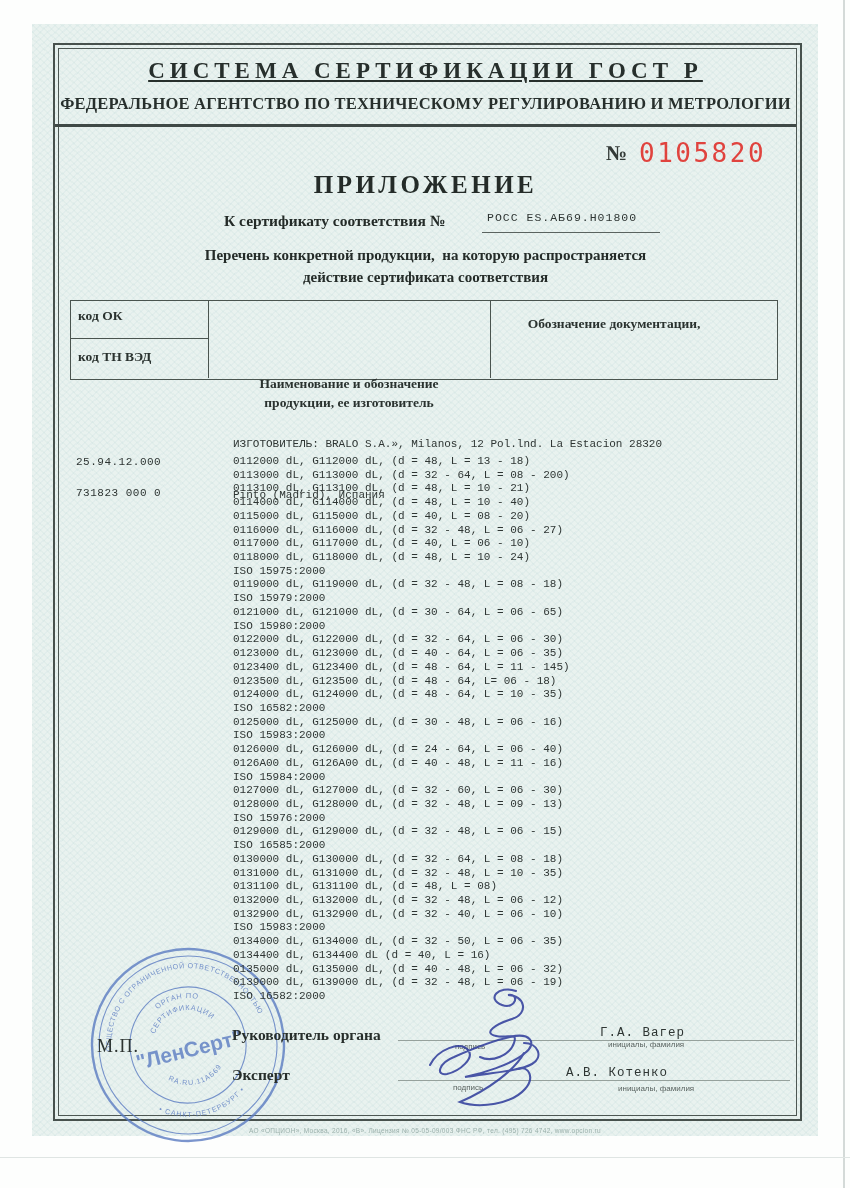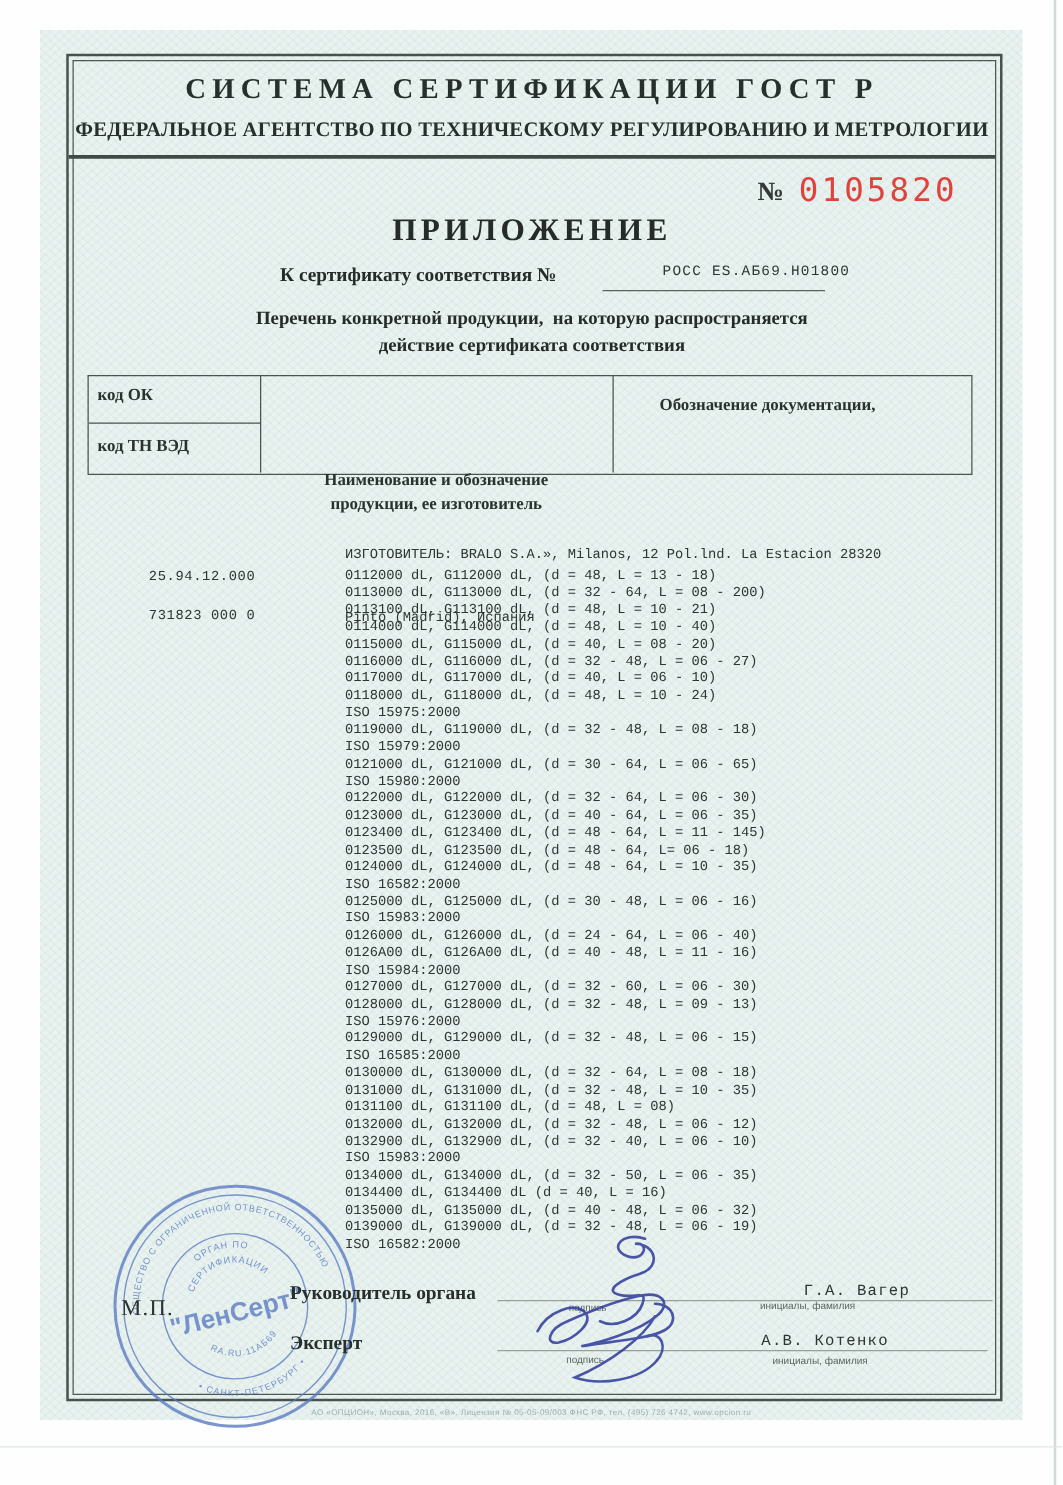--- a/index.html
+++ b/index.html
@@ -14,21 +14,21 @@
     background-color:#e9f2ef;
     background-image:
       repeating-linear-gradient(42deg, rgba(130,185,175,0.07) 0 1.5px, transparent 1.5px 5px),
       repeating-linear-gradient(-42deg, rgba(130,175,195,0.07) 0 1.5px, transparent 1.5px 5px);
   }
   .frame{position:absolute;left:53px;top:43px;width:745px;height:1074px;border:2px solid #47514d;}
   .frame::after{content:"";position:absolute;inset:3px;border:1px solid #4d5753;}
   .header-divider{position:absolute;left:55px;top:124px;width:741px;height:3px;background:#3f4946;}
   .abs{position:absolute;}
   .ctr{left:53px;width:745px;text-align:center;}
-  .title1{top:58px;font-size:23px;font-weight:bold;letter-spacing:5px;color:#272f2c;white-space:nowrap;}
+  .title1{top:58px;font-size:23px;font-weight:bold;letter-spacing:5px;color:#272f2c;white-space:nowrap;text-decoration:underline;}
   .title2{top:94px;font-size:16.5px;font-weight:bold;letter-spacing:0.2px;color:#272f2c;white-space:nowrap;}
   .num-label{left:606px;top:141px;font-size:21px;font-weight:bold;color:#333a37;}
   .num-value{left:639px;top:138px;font-size:26px;letter-spacing:2.5px;color:#e0433e;
              font-family:"DejaVu Sans Mono","Liberation Mono",monospace;}
   .appendix{top:171px;font-size:25px;font-weight:bold;letter-spacing:3.5px;}
   .cert-label{left:224px;top:212px;font-size:15.5px;font-weight:bold;}
   .cert-value{left:487px;top:211px;font-size:11.5px;letter-spacing:1px;
               font-family:"Liberation Mono","DejaVu Sans Mono",monospace;color:#303835;}
   .cert-underline{left:482px;top:232px;width:178px;height:1px;background:#5a635f;}
   .subtitle{font-size:15px;font-weight:bold;white-space:pre;}
@@ -36,21 +36,21 @@
 
   .table{left:70px;top:300px;width:706px;height:78px;border:1.5px solid #4a544f;}
   .tv1{left:208px;top:300px;width:1px;height:78px;background:#4a544f;}
   .tv2{left:490px;top:300px;width:1px;height:78px;background:#4a544f;}
   .th-split{left:71px;top:338px;width:137px;height:1px;background:#4a544f;}
   .th{font-size:13.5px;font-weight:bold;color:#2a322f;}
   .th-ok{left:78px;top:308px;} .th-tnved{left:78px;top:349px;font-family:Liberation Serif, serif;}
   .th-mid{left:208px;top:330px;width:282px;text-align:center;line-height:19px;margin-top:44px;}
   .th-right{left:490px;top:314px;width:248px;text-align:center;line-height:19px;}
 
-  .mono{font-family:"Liberation Mono","DejaVu Sans Mono",monospace;color:#2e3533;white-space:pre;margin-left:43px;}
+  .mono{font-family:"Liberation Mono","DejaVu Sans Mono",monospace;color:#2e3533;white-space:pre;}
   .manufacturer{left:233px;top:402px;font-size:11px;line-height:17px;z-index:2;}
   .code-ok{left:76px;top:456px;font-size:11px;letter-spacing:0.5px;}
   .code-tnved{left:76px;top:487px;font-size:11px;letter-spacing:0.5px;}
   .product-list{left:233px;top:455px;font-size:11px;line-height:13.72px;z-index:2;}
 
   .stamp-wrap{left:80px;top:937px;width:216px;height:216px;z-index:1;}
   .mp-label{left:97px;top:1036px;font-size:18px;letter-spacing:1px;color:#2c3330;z-index:2;}
 
   .role{font-size:15.5px;font-weight:bold;color:#272e2b;z-index:2;}
   .role1{left:232px;top:1026px;} .role2{left:232px;top:1066px;}

